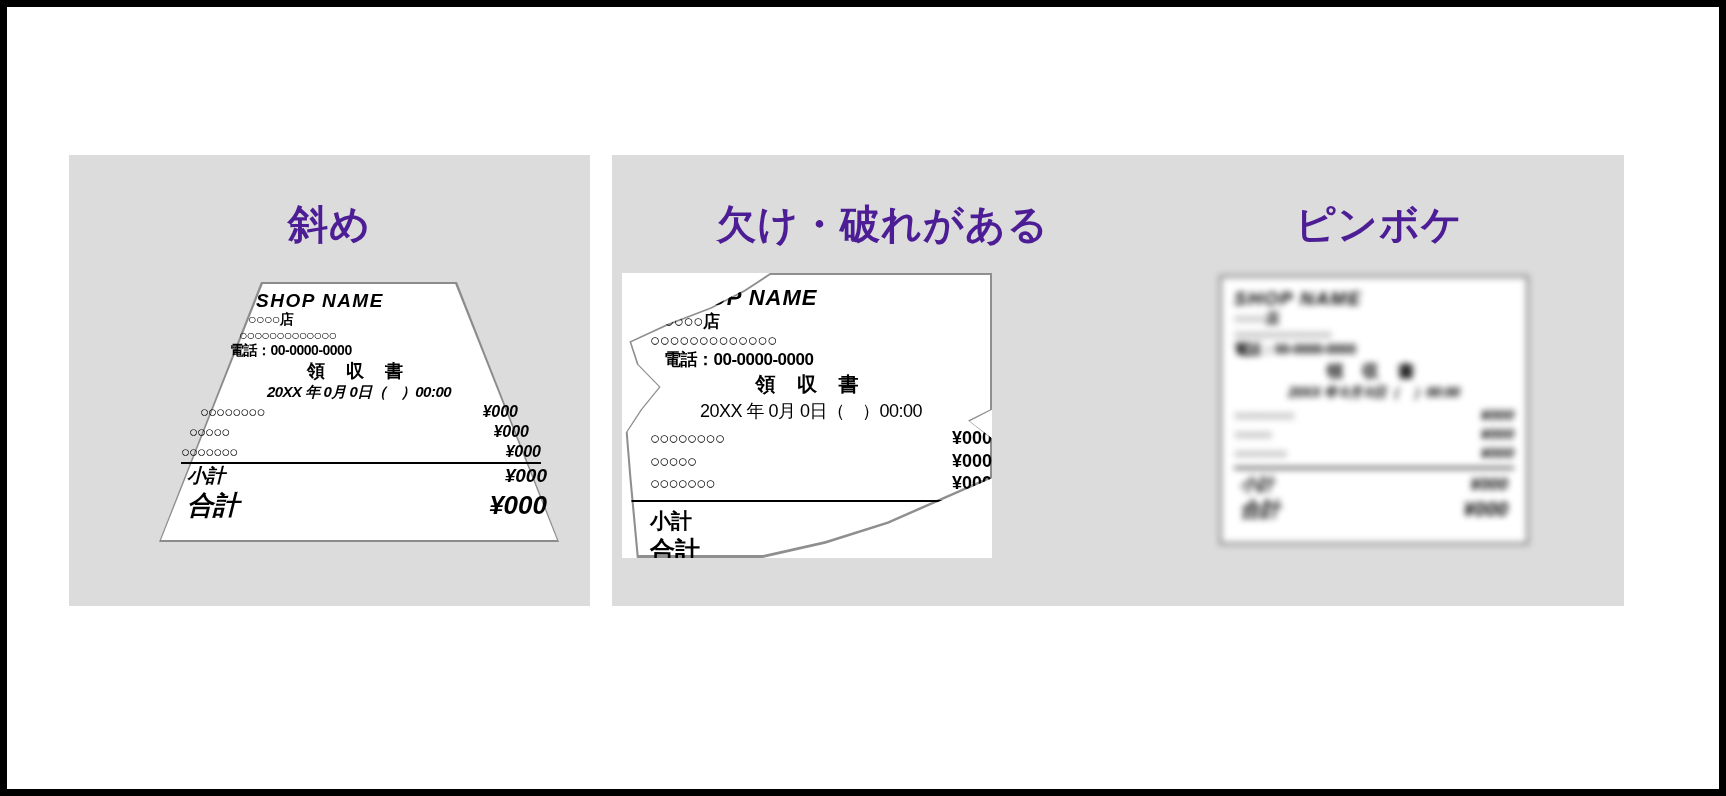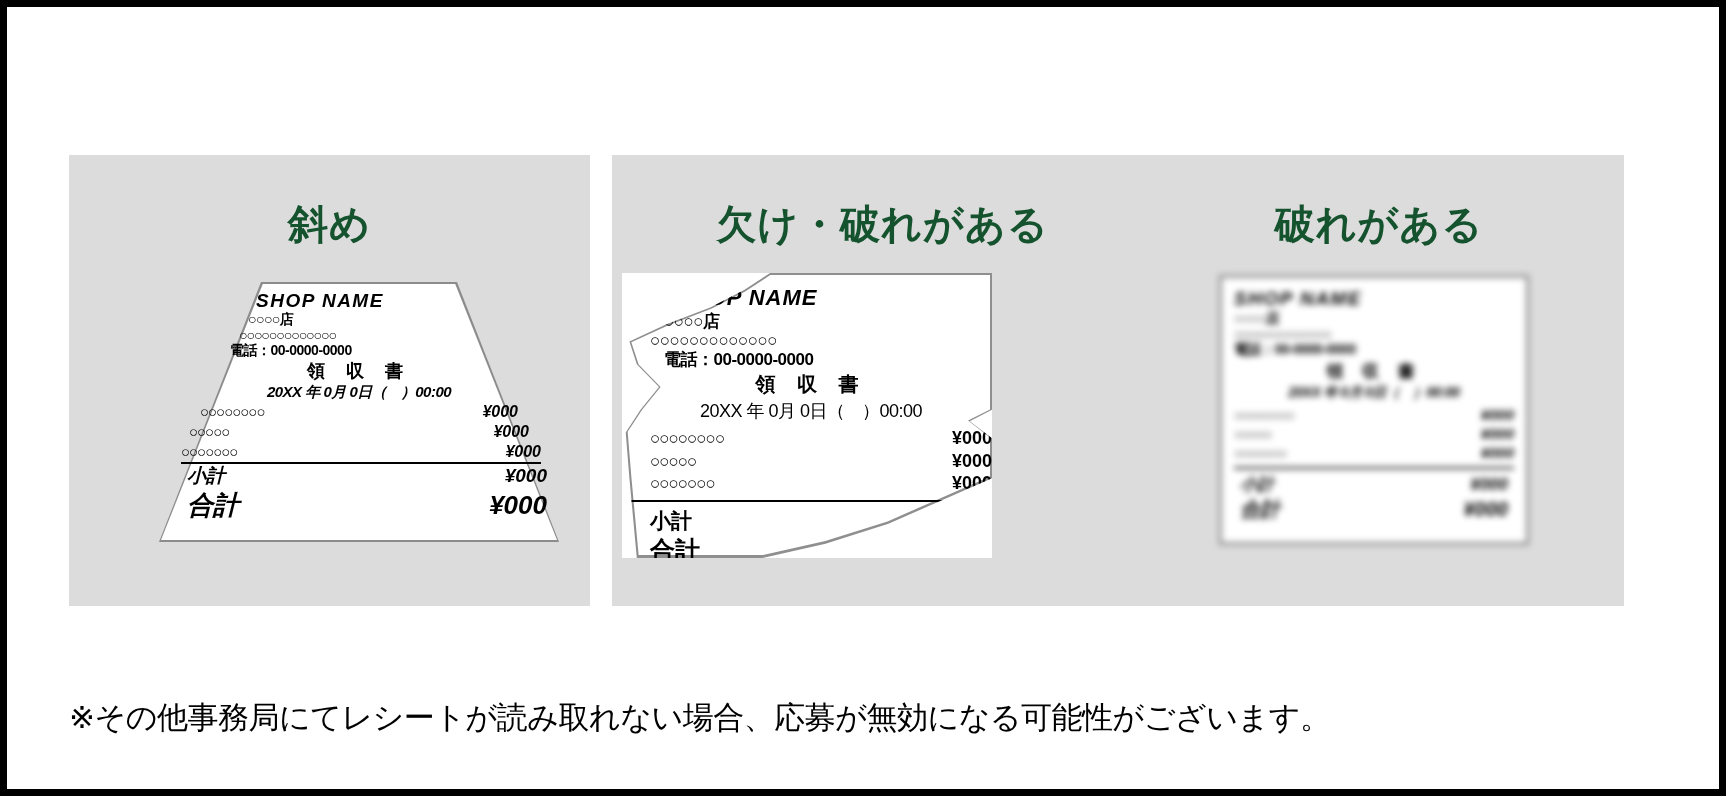--- a/index.html
+++ b/index.html
@@ -46,21 +46,21 @@
   #panel-2 { left: 1127px; width: 490px; }
 
   .panel-heading {
     position: absolute;
     top: 42px;
     left: 0;
     width: 100%;
     text-align: center;
     font-size: 40px;
     font-weight: bold;
-    color: #14532d;
+    color: #4c1d95;
     letter-spacing: 1px;
   }
 
   
   .receipt {
     position: absolute;
     background: #ffffff;
     box-sizing: border-box;
     color: #000;
     font-family: "Liberation Sans", "DejaVu Sans", sans-serif;
@@ -373,21 +373,21 @@
           <div class="r-sum total shift-b">
             <span>合計</span>
             <span>¥000</span>
           </div>
         </div>
       </div>
     </div>
   </div>
 
   <div class="panel" id="panel-2">
-    <div class="panel-heading">破れがある</div>
+    <div class="panel-heading">ピンボケ</div>
 
     <div class="receipt" id="receipt-2">
       <div class="r-inner">
         <div class="r-shop">SHOP NAME</div>
         <div class="r-line">○○○○店</div>
         <div class="r-line thin">○○○○○○○○○○○○○</div>
         <div class="r-line">電話：00-0000-0000</div>
         <div class="r-title">領 収 書</div>
         <div class="r-date">20XX 年 0月 0日（　）00:00</div>
 
@@ -411,15 +411,14 @@
           <span>¥000</span>
         </div>
         <div class="r-sum total">
           <span>合計</span>
           <span>¥000</span>
         </div>
       </div>
     </div>
   </div>
 
-  <div id="footnote">※その他事務局にてレシートが読み取れない場合、応募が無効になる可能性がございます。</div>
 
 </div>
 
 </body></html>

